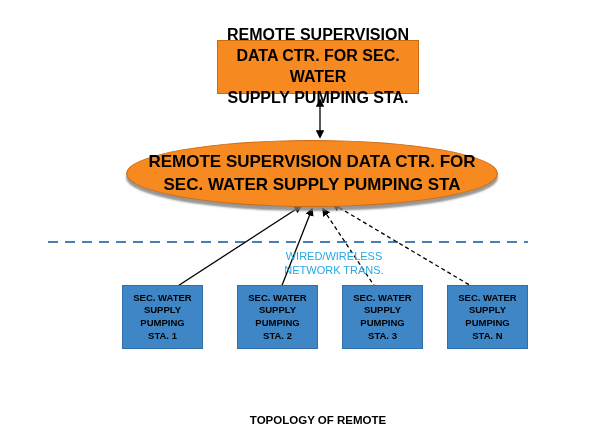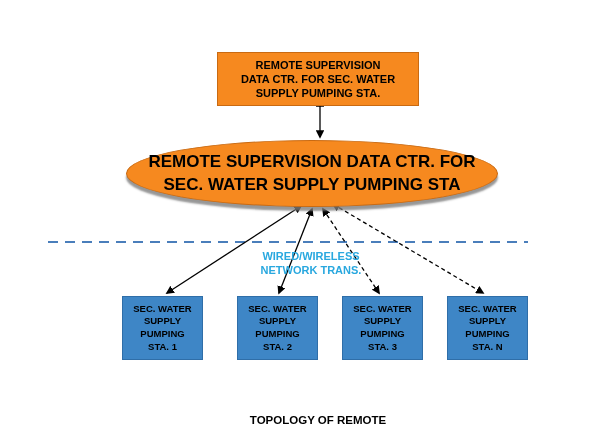--- a/index.html
+++ b/index.html
@@ -7,49 +7,49 @@
   .canvas {
     position:relative; width:600px; height:430px; background:#ffffff; overflow:hidden;
   }
   .arrows { position:absolute; left:0; top:0; width:600px; height:430px; }
   .arrow { stroke:var(--arrow-black,#000); stroke-width:1.3; }
   .arrow.dashed { stroke-dasharray:4 3; }
   .divider { stroke:var(--divider-blue,#4a7ebb); stroke-width:2.2; stroke-dasharray:10 7; }
   .arrowhead { fill:var(--arrow-black,#000); }
 
   .box-top {
-    position:absolute; left:217px; top:52px; width:202px; height:54px;
+    position:absolute; left:217px; top:40px; width:202px; height:54px;
     background:var(--box-orange,#f6891f); border:1px solid var(--box-orange-border,#c96a12);
     display:flex; align-items:center; justify-content:center;
-    text-align:center; font-weight:bold; font-size:11px; line-height:1.3;
+    text-align:center; font-weight:bold; font-size:16px; line-height:1.3;
     white-space:pre-line; color:#000;
   }
   .ellipse {
     position:absolute; left:126px; top:140px; width:372px; height:67px;
     border-radius:50%;
     background:var(--box-orange,#f6891f);
     border:1px solid var(--box-orange-border,#c96a12);
     box-shadow:0 4px 2px rgba(125,125,125,.8);
     display:flex; align-items:center; justify-content:center;
     text-align:center; font-weight:bold; font-size:17px; line-height:1.35;
     white-space:pre-line; color:#000;
   }
   .side-label {
     position:absolute; font-weight:bold; font-size:11.5px; line-height:1.3;
     white-space:pre-line; color:#000;
   }
   .lbl-monitoring { left:28px; top:151px; }
   .lbl-onsite { left:28px; top:316px; }
   .network-label {
-    position:absolute; left:226px; top:249px; width:170px; text-align:center;
-    color:var(--network-text-blue,#29a8df); font-weight:bold; font-size:11px;
+    position:absolute; left:249px; top:249px; width:170px; text-align:center;
+    color:var(--network-text-blue,#29a8df); font-weight:normal; font-size:11px;
     line-height:1.3; white-space:pre-line;
   }
   .station {
-    position:absolute; top:296px; width:81px; height:64px;
+    position:absolute; top:285px; width:81px; height:64px;
     background:var(--station-blue,#3e86c6);
     border:1px solid var(--station-blue-border,#2f6ea8);
     display:flex; align-items:center; justify-content:center;
     text-align:center; font-weight:bold; font-size:9.5px; line-height:1.32;
     white-space:pre-line; color:#000;
   }
   .sta-1 { left:122px; } .sta-2 { left:237px; } .sta-3 { left:342px; } .sta-n { left:447px; }
   .caption {
     position:absolute; left:150px; top:374px; width:336px; text-align:center;
     font-weight:bold; font-size:11.5px; line-height:1.25; white-space:pre-line; color:#000;margin-top:39px;

